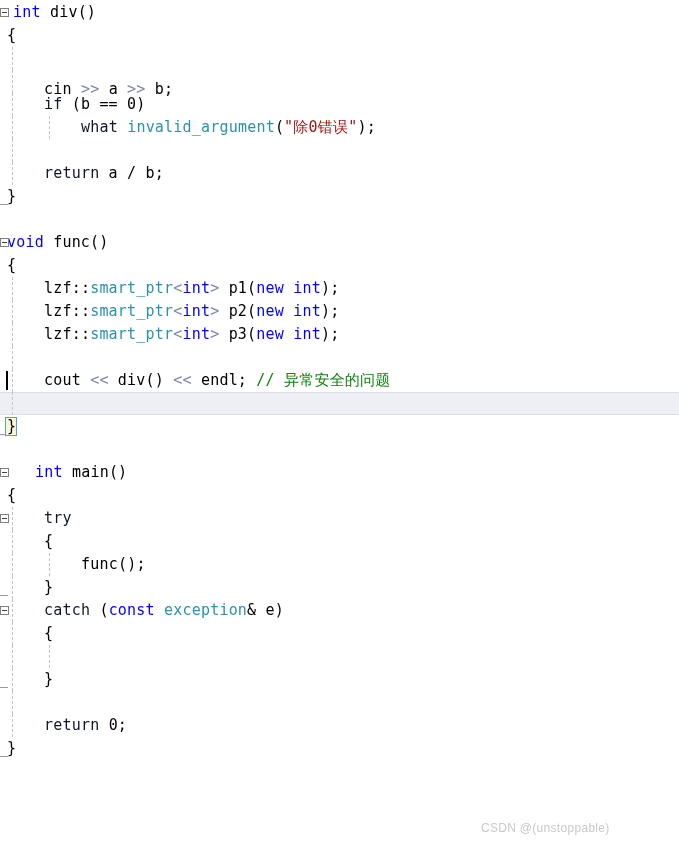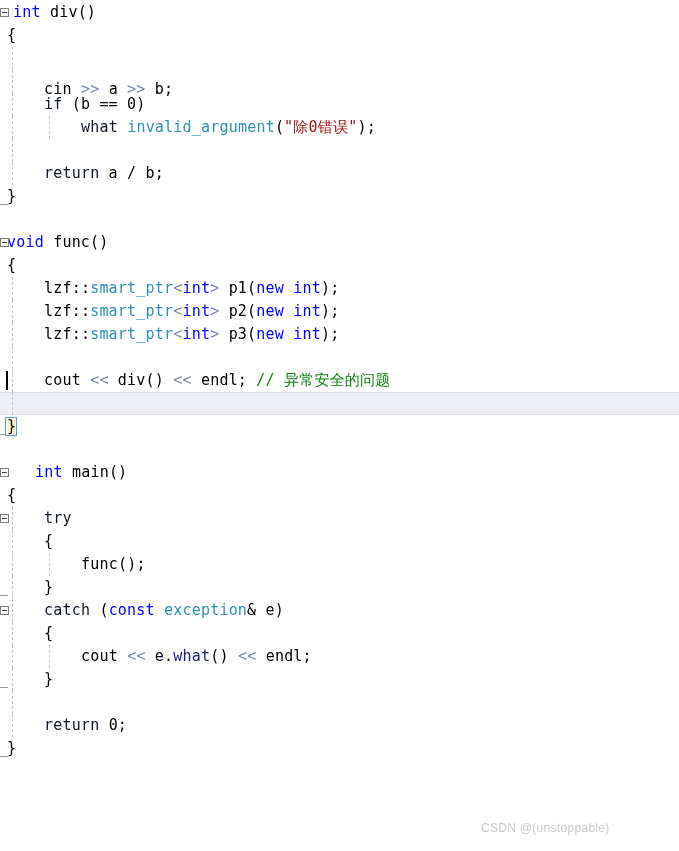--- a/index.html
+++ b/index.html
@@ -178,21 +178,20 @@
       <div class="guide" style="left: 12px; top: 553px; height: 23px;"></div>
       <div class="guide" style="left: 49px; top: 553px; height: 23px;"></div>
       <div class="line" style="position: absolute; left: 0px; top: 576px; width: 679px;"><span class="txt" style="left: 44px; top: 0px;"><span class="pln">}</span></span></div>
       <div class="guide" style="left: 12px; top: 576px; height: 23px;"></div>
       <div class="line" style="position: absolute; left: 0px; top: 599px; width: 627px;"><span class="txt" style="left: 44px; top: 0px;"><span class="ctrl">catch</span><span class="pln"> (</span><span class="kw">const</span><span class="pln"> </span><span class="type">exception</span><span class="pln">&amp; e)</span></span></div>
       <div class="fold-box" style="left: 0px; top: 606px;"></div>
       <div class="guide" style="left: 12px; top: 599px; height: 23px;"></div>
       <div class="fold-dash" style="left: 0px; top: 595px;"></div>
       <div class="line" style="position: absolute; left: 0px; top: 622px; width: 679px;"><span class="txt" style="left: 44px; top: 0px;"><span class="pln">{</span></span></div>
       <div class="guide" style="left: 12px; top: 622px; height: 23px;"></div>
-      <div class="line" style="position: absolute; left: 0px; top: 645px; width: 679px;"><span class="txt" style="left: 81px; top: 0px;"><span class="pln">cout </span><span class="op">&lt;&lt;</span><span class="pln"> e.</span><span class="mem">what</span><span class="pln">() </span><span class="op">&lt;&lt;</span><span class="pln"> endl;</span></span></div>
       <div class="guide" style="left: 12px; top: 645px; height: 23px;"></div>
       <div class="guide" style="left: 49px; top: 645px; height: 23px;"></div>
       <div class="line" style="position: absolute; left: 0px; top: 668px; width: 679px;"><span class="txt" style="left: 44px; top: 0px;"><span class="pln">}</span></span></div>
       <div class="fold-dash" style="left: 0px; top: 687px;"></div>
       <div class="guide" style="left: 12px; top: 668px; height: 23px;"></div>
       <div class="line" style="position: absolute; left: 0px; top: 691px; width: 679px;"><span class="txt" style="left: 44px; top: 0px;"></span></div>
       <div class="guide" style="left: 12px; top: 691px; height: 23px;"></div>
       <div class="line" style="position: absolute; left: 0px; top: 714px; width: 679px;"><span class="txt" style="left: 44px; top: 0px;"><span class="ctrl">return</span><span class="pln"> </span><span class="num">0</span><span class="pln">;</span></span></div>
       <div class="guide" style="left: 12px; top: 714px; height: 23px;"></div>
       <div class="line" style="position: absolute; left: 0px; top: 737px; width: 679px;"><span class="txt" style="left: 7px; top: 0px;"><span class="pln">}</span></span></div>

